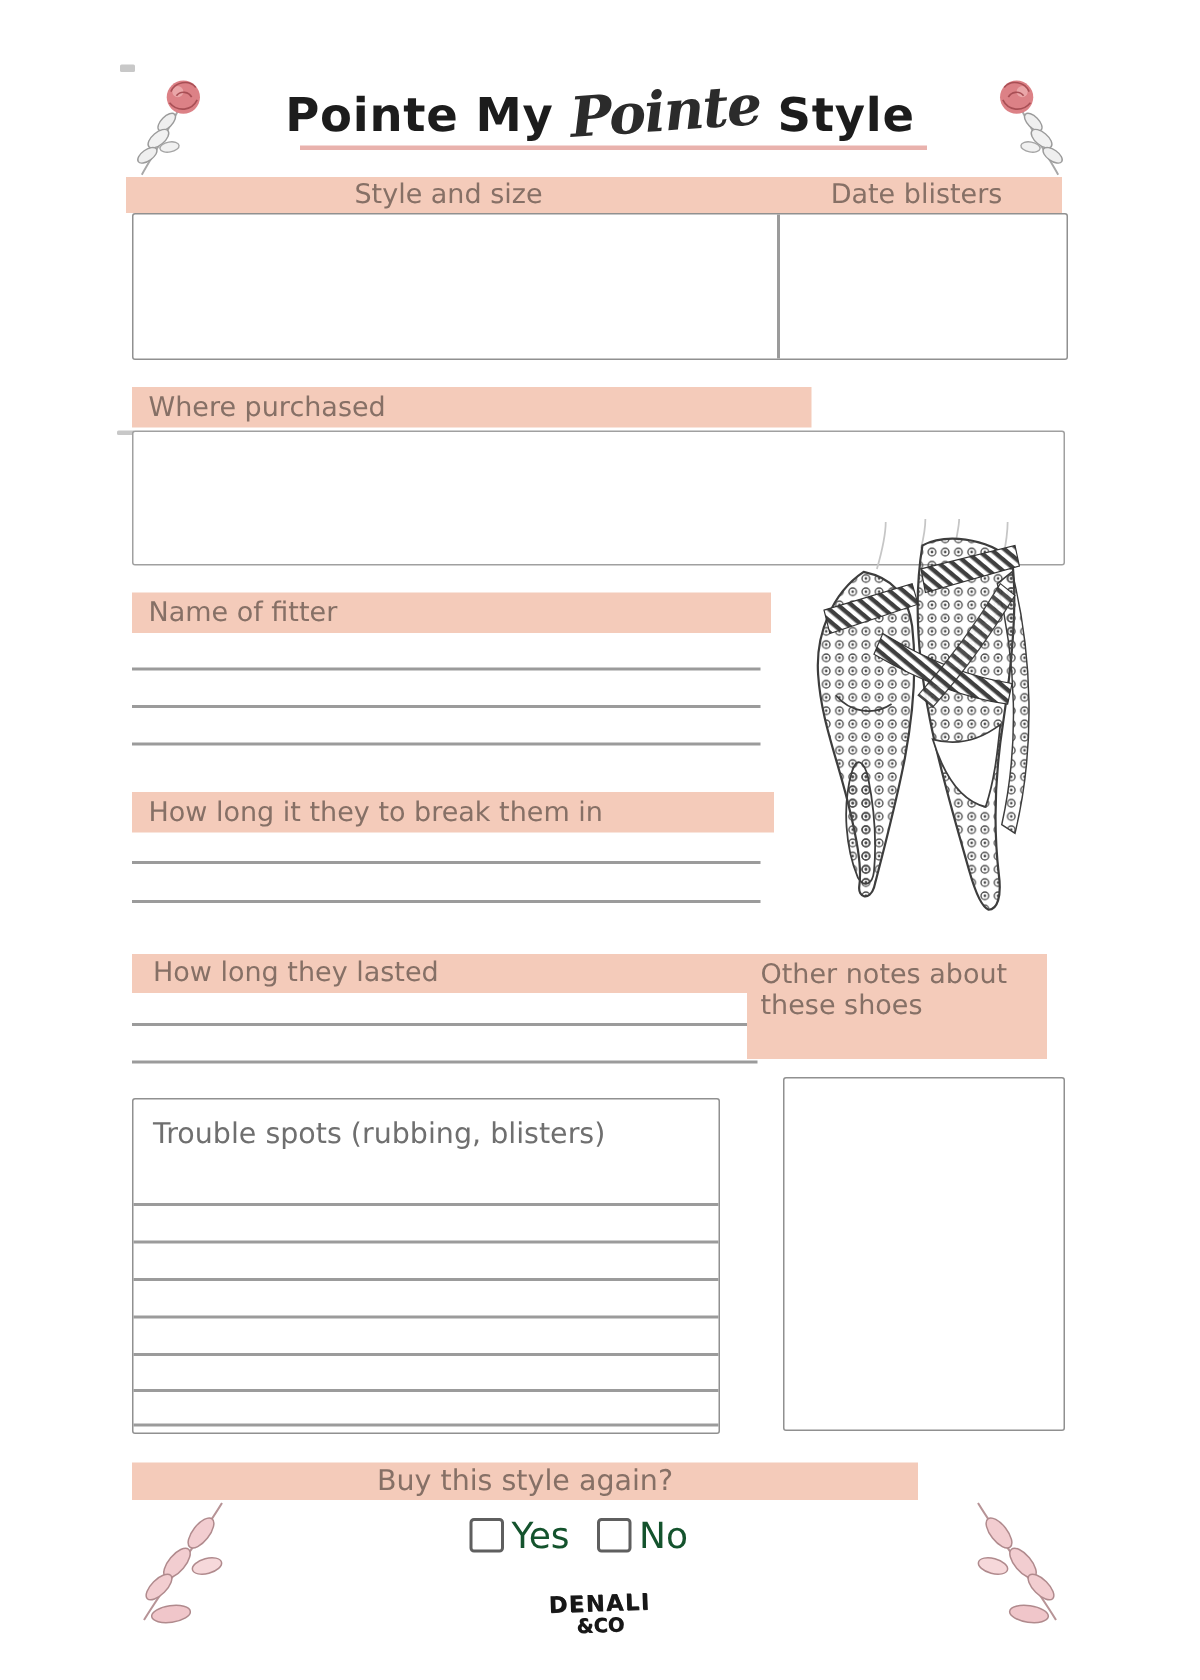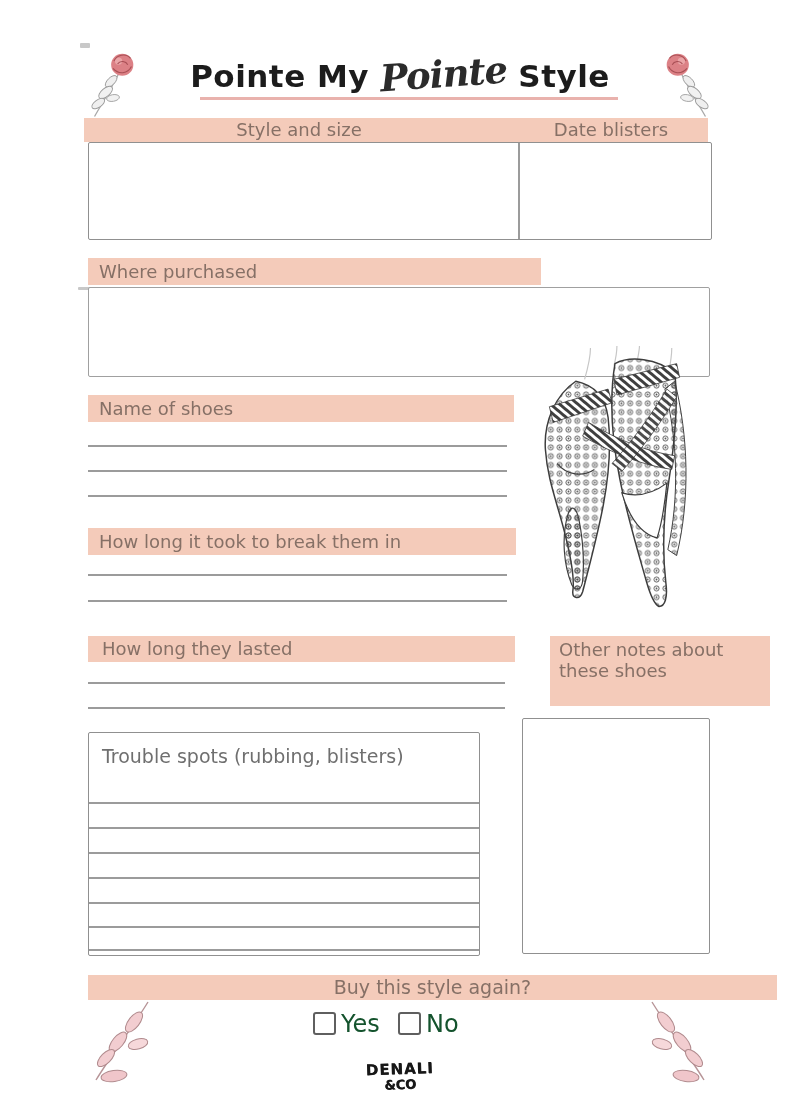--- a/index.html
+++ b/index.html
@@ -84,21 +84,21 @@
 
   <div class="abs fieldbox" style="left:88px;top:142px;width:624px;height:98px;display:flex;">
     <div style="width:429px;height:100%;"></div>
     <div class="vdivider" style="height:100%;"></div>
     <div style="flex:1;height:100%;"></div>
   </div>
 
   <div class="abs bar pad" style="left:88px;top:258px;width:442px;height:27px;line-height:27px;">Where purchased</div>
   <div class="abs fieldbox" style="left:88px;top:287px;width:622px;height:90px;border-color:#a0a0a0;"></div>
 
-  <div class="abs bar pad" style="left:88px;top:395px;width:415px;height:27px;line-height:27px;">Name of shoes</div>
+  <div class="abs bar pad" style="left:88px;top:395px;width:415px;height:27px;line-height:27px;">Name of fitter</div>
   <div class="abs rule" style="left:88px;top:445px;width:419px;"></div>
   <div class="abs rule" style="left:88px;top:470px;width:419px;"></div>
   <div class="abs rule" style="left:88px;top:495px;width:419px;"></div>
 
   <svg class="abs" style="left:518px;top:346px;" width="190" height="284" viewBox="0 0 190 290">
     <defs>
       <pattern id="lace" width="9" height="9" patternUnits="userSpaceOnUse">
         <circle cx="4.5" cy="4.5" r="2.6" fill="none" stroke="#4a4a4a" stroke-width="0.9"></circle>
         <circle cx="4.5" cy="4.5" r="0.9" fill="#4a4a4a"></circle>
       </pattern>
@@ -120,43 +120,43 @@
 
     <path d="M158,36 C172,92 174,156 160,214 L151,208 C163,154 161,96 148,44 Z" fill="url(#lace)" stroke="#3d3d3d" stroke-width="1"></path>
 
     <path d="M96,34 L160,18 L163,32 L99,50 Z" fill="url(#stripes)" stroke="#333333" stroke-width="0.8"></path>
     <path d="M30,62 L90,44 L94,58 L34,78 Z" fill="url(#stripes)" stroke="#333333" stroke-width="0.8"></path>
 
     <path d="M70,78 C100,96 130,108 158,112 L155,126 C126,122 95,110 64,92 Z" fill="url(#stripes)" stroke="#333333" stroke-width="0.8"></path>
     <path d="M150,44 C132,74 112,100 94,120 L104,128 C124,106 144,78 160,52 Z" fill="url(#stripes)" stroke="#333333" stroke-width="0.8" opacity="0.92"></path>
   </svg>
 
-  <div class="abs bar pad" style="left:88px;top:528px;width:417px;height:27px;line-height:27px;">How long it took to break them in</div>
+  <div class="abs bar pad" style="left:88px;top:528px;width:417px;height:27px;line-height:27px;">How long it they to break them in</div>
   <div class="abs rule" style="left:88px;top:574px;width:419px;"></div>
   <div class="abs rule" style="left:88px;top:600px;width:419px;"></div>
 
   <div class="abs bar pad" style="left:88px;top:636px;width:413px;height:26px;line-height:26px;padding-left:14px;">How long they lasted</div>
   <div class="abs rule" style="left:88px;top:682px;width:417px;"></div>
   <div class="abs rule" style="left:88px;top:707px;width:417px;"></div>
 
-  <div class="abs bar" style="left:550px;top:636px;width:220px;height:70px;padding:3px 0 0 9px;box-sizing:border-box;line-height:21px;">Other notes about these shoes</div>
+  <div class="abs bar" style="left:498px;top:636px;width:200px;height:70px;padding:3px 0 0 9px;box-sizing:border-box;line-height:21px;">Other notes about these shoes</div>
   <div class="abs fieldbox" style="left:522px;top:718px;width:188px;height:236px;"></div>
 
   <div class="abs fieldbox" style="left:88px;top:732px;width:392px;height:224px;">
     <div class="inner-label" style="padding:12px 0 0 13px;">Trouble spots (rubbing, blisters)</div>
     <div class="rule" style="position:absolute;left:0;top:69px;width:100%;"></div>
     <div class="rule" style="position:absolute;left:0;top:94px;width:100%;"></div>
     <div class="rule" style="position:absolute;left:0;top:119px;width:100%;"></div>
     <div class="rule" style="position:absolute;left:0;top:144px;width:100%;"></div>
     <div class="rule" style="position:absolute;left:0;top:169px;width:100%;"></div>
     <div class="rule" style="position:absolute;left:0;top:193px;width:100%;"></div>
     <div class="rule" style="position:absolute;left:0;top:216px;width:100%;"></div>
   </div>
 
-  <div class="abs bar center" style="left:88px;top:975px;width:689px;height:25px;line-height:25px;font-size:19px;">Buy this style again?</div>
+  <div class="abs bar center" style="left:88px;top:975px;width:524px;height:25px;line-height:25px;font-size:19px;">Buy this style again?</div>
 
   <div class="abs chk" style="left:313px;top:1012px;"></div>
   <div class="abs chk-label" style="left:341px;top:1012px;">Yes</div>
   <div class="abs chk" style="left:398px;top:1012px;"></div>
   <div class="abs chk-label" style="left:426px;top:1012px;">No</div>
 
   <svg class="abs" style="left:84px;top:998px;" width="72" height="88" viewBox="0 0 72 88">
     <path d="M64,4 C48,30 28,56 12,82" stroke="#b79497" stroke-width="1.4" fill="none"></path>
     <ellipse cx="50" cy="24" rx="12" ry="5.5" transform="rotate(-52 50 24)" fill="#f2cdd0" stroke="#b08a8d"></ellipse>
     <ellipse cx="34" cy="44" rx="12" ry="5.5" transform="rotate(-50 34 44)" fill="#f2cdd0" stroke="#b08a8d"></ellipse>

